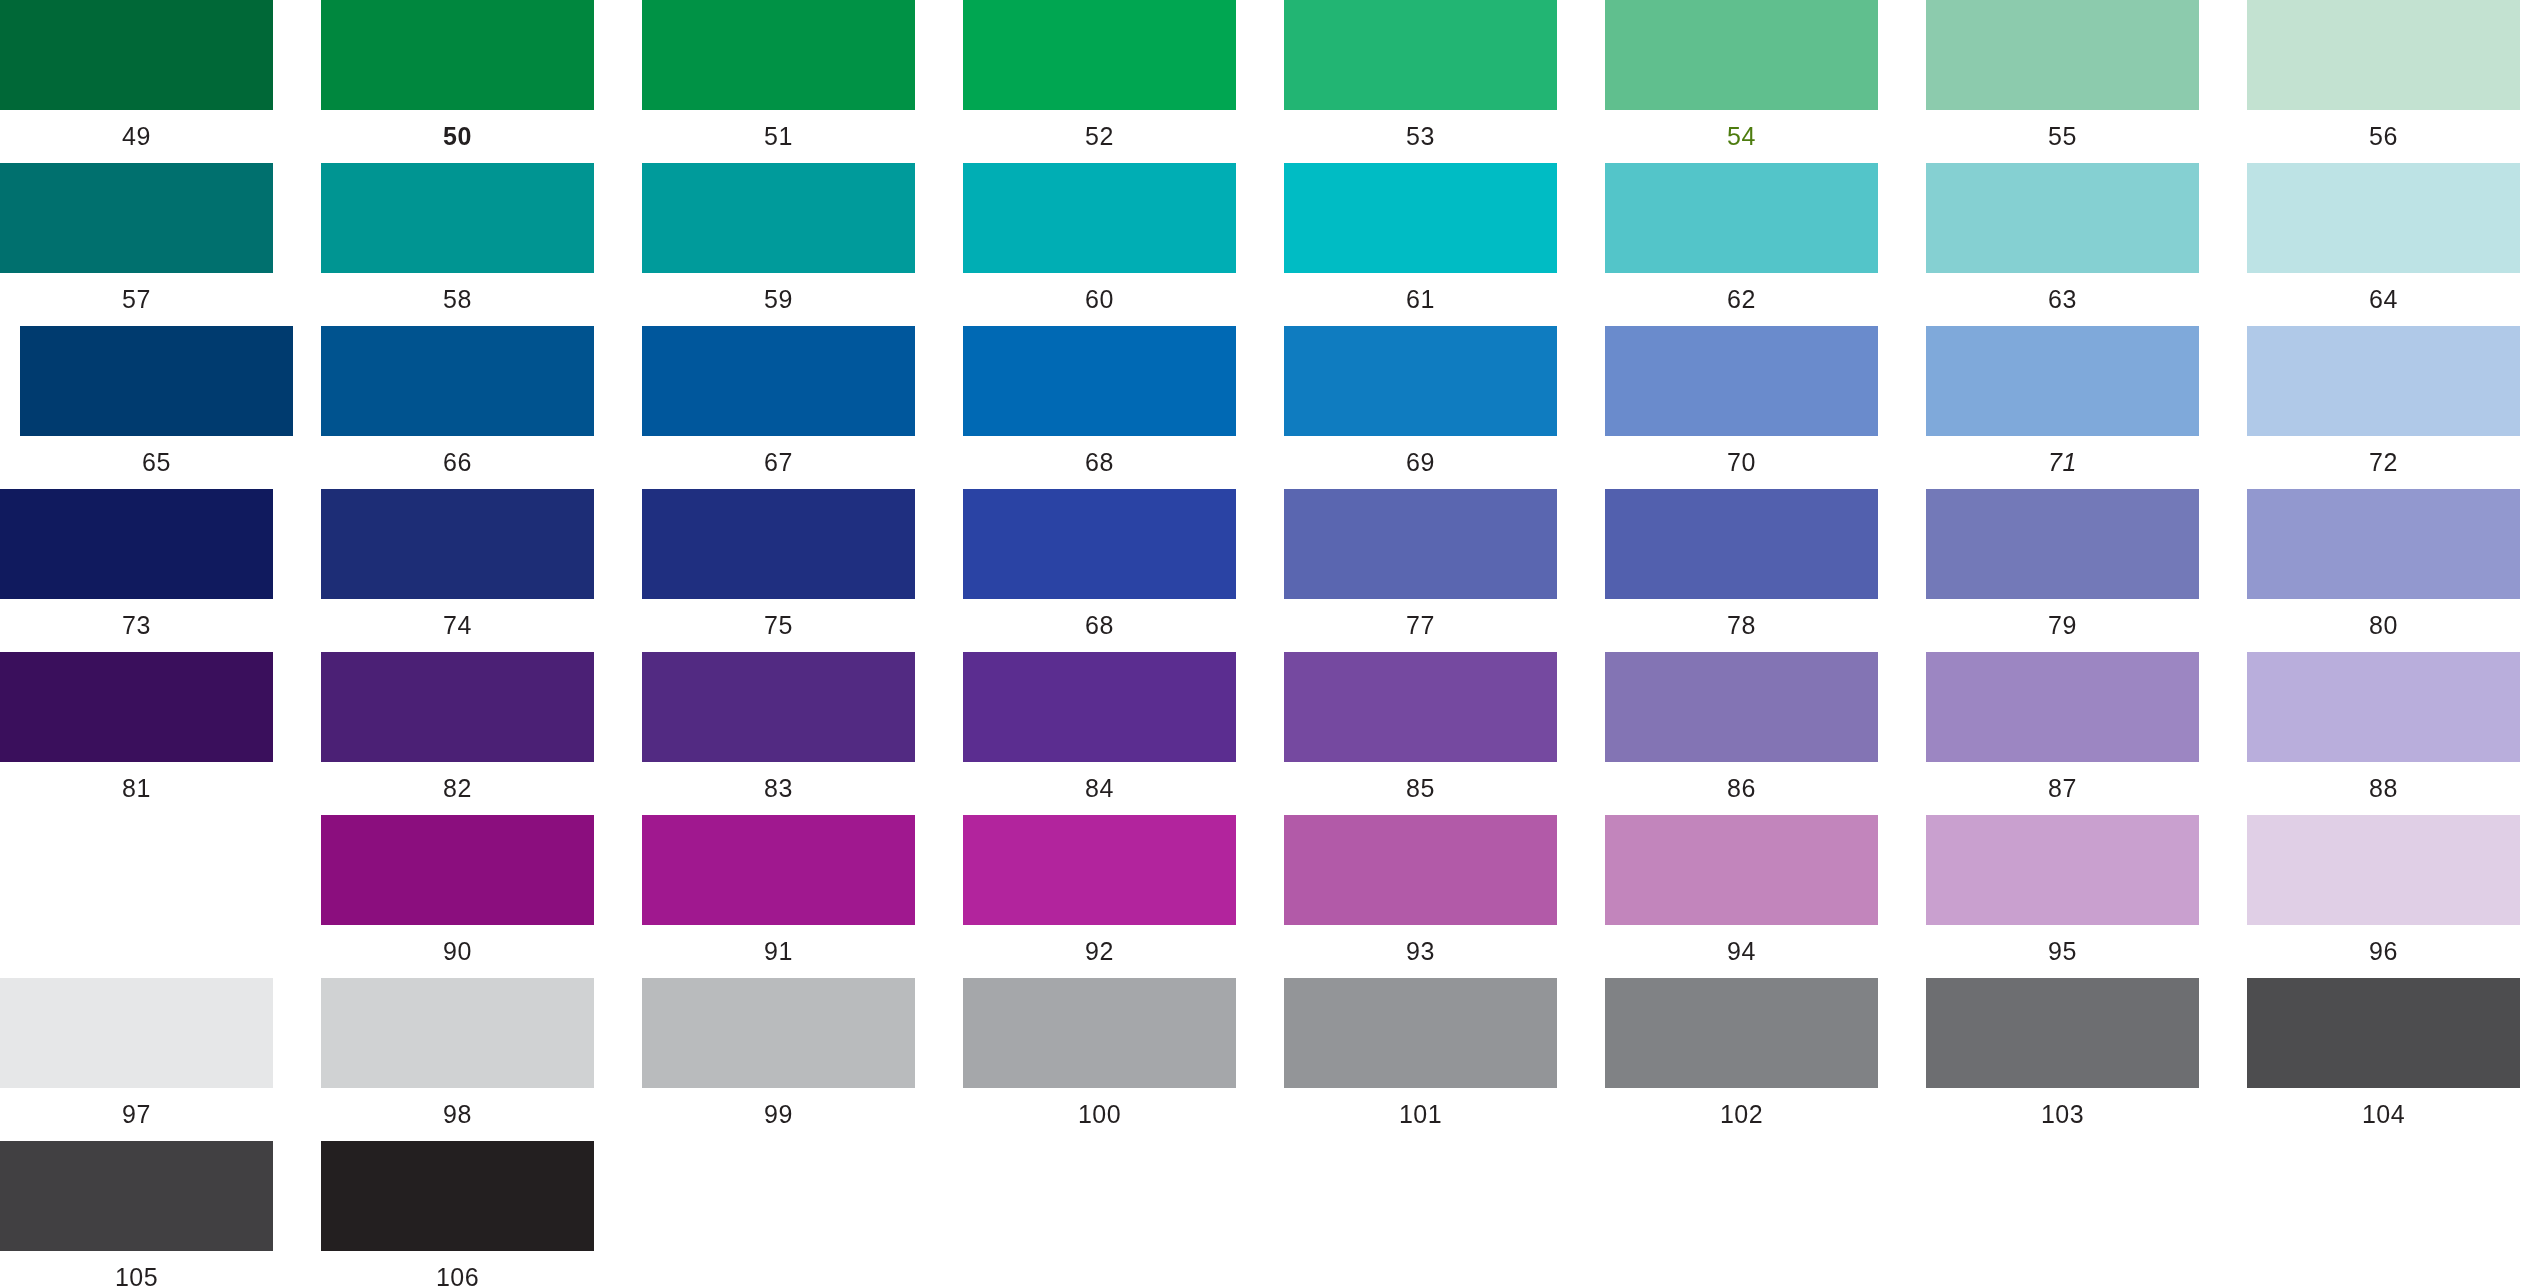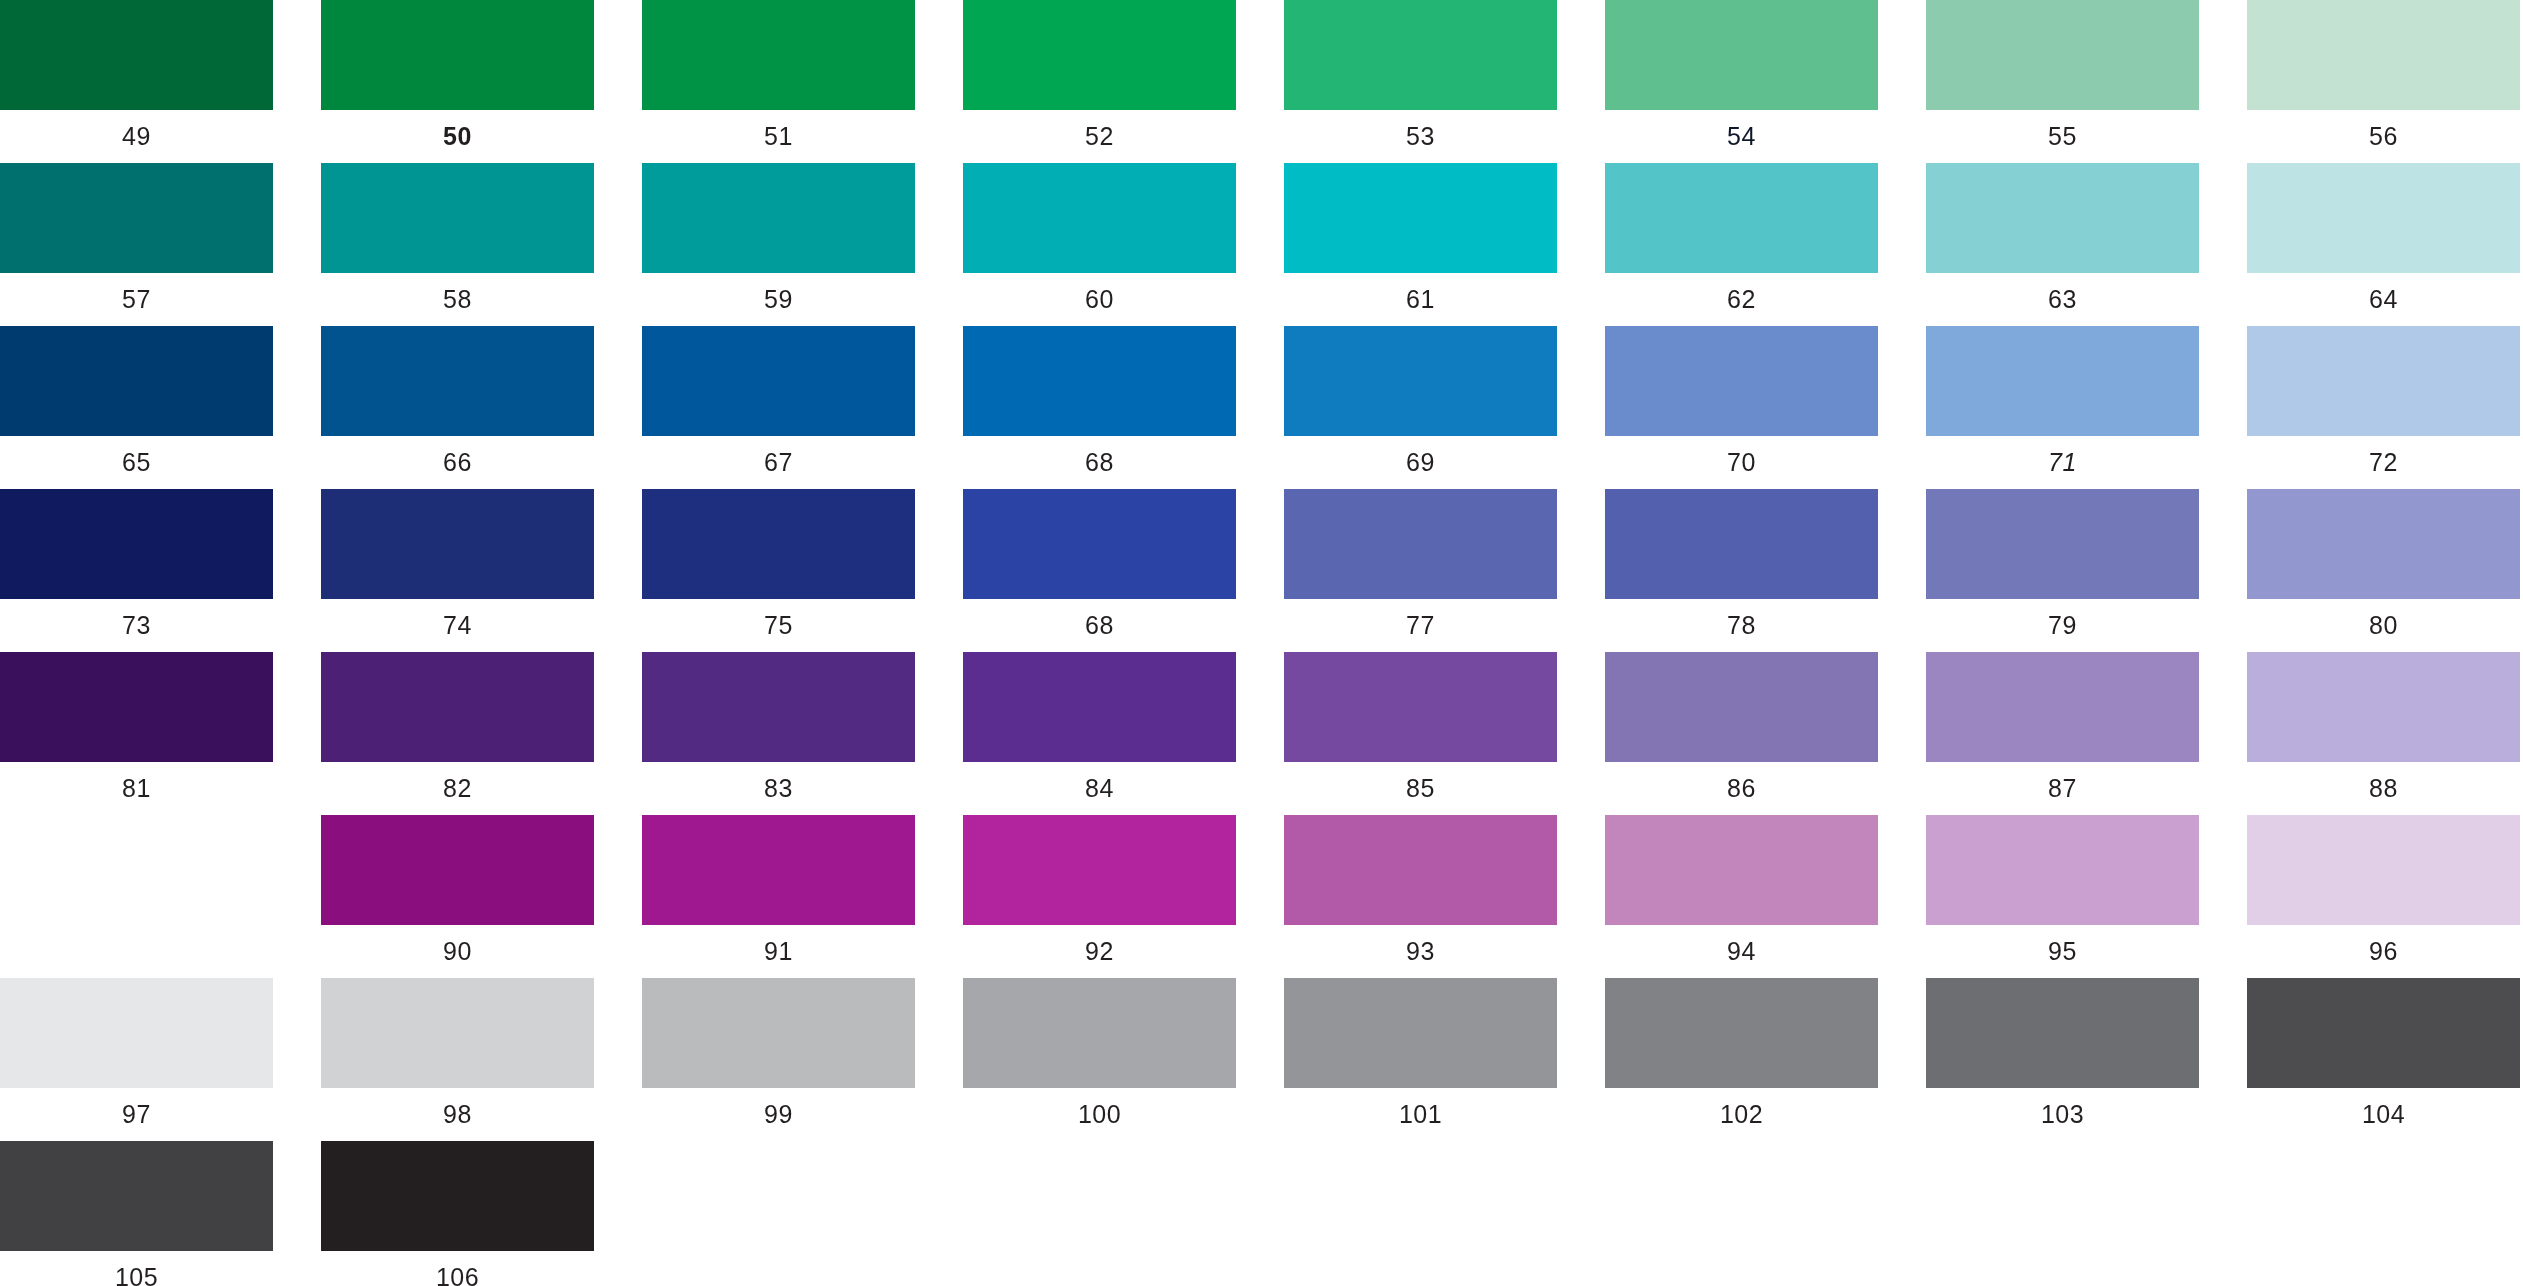--- a/index.html
+++ b/index.html
@@ -76,21 +76,21 @@
       <div class="swatch-cell" style="left: 963px;">
         <div class="swatch-chip" style="background: rgb(0, 166, 81);"></div>
         <span class="swatch-label" style="color: rgb(35, 31, 32);">52</span>
       </div>
       <div class="swatch-cell" style="left: 1284px;">
         <div class="swatch-chip" style="background: rgb(34, 181, 115);"></div>
         <span class="swatch-label" style="color: rgb(35, 31, 32);">53</span>
       </div>
       <div class="swatch-cell" style="left: 1605px;">
         <div class="swatch-chip" style="background: rgb(96, 191, 142);"></div>
-        <span class="swatch-label" style="color: #0f172a;">54</span>
+        <span class="swatch-label" style="color: #4d7c0f;">54</span>
       </div>
       <div class="swatch-cell" style="left: 1926px;">
         <div class="swatch-chip" style="background: rgb(140, 203, 173);"></div>
         <span class="swatch-label" style="color: rgb(35, 31, 32);">55</span>
       </div>
       <div class="swatch-cell" style="left: 2247px;">
         <div class="swatch-chip" style="background: rgb(195, 226, 209);"></div>
         <span class="swatch-label" style="color: rgb(35, 31, 32);">56</span>
       </div>
     </div>
@@ -122,21 +122,21 @@
       <div class="swatch-cell" style="left: 1926px;">
         <div class="swatch-chip" style="background: rgb(133, 208, 210);"></div>
         <span class="swatch-label" style="color: rgb(35, 31, 32);">63</span>
       </div>
       <div class="swatch-cell" style="left: 2247px;">
         <div class="swatch-chip" style="background: rgb(189, 227, 229);"></div>
         <span class="swatch-label" style="color: rgb(35, 31, 32);">64</span>
       </div>
     </div>
     <div class="swatch-row" style="top: 326px;">
-      <div class="swatch-cell" style="left: 0px;">
+      <div class="swatch-cell" style="left: 0px; padding-left: 20px;">
         <div class="swatch-chip" style="background: rgb(0, 59, 111);"></div>
         <span class="swatch-label" style="color: rgb(35, 31, 32);">65</span>
       </div>
       <div class="swatch-cell" style="left: 321px;">
         <div class="swatch-chip" style="background: rgb(0, 83, 143);"></div>
         <span class="swatch-label" style="color: rgb(35, 31, 32);">66</span>
       </div>
       <div class="swatch-cell" style="left: 642px;">
         <div class="swatch-chip" style="background: rgb(0, 87, 156);"></div>
         <span class="swatch-label" style="color: rgb(35, 31, 32);">67</span>

